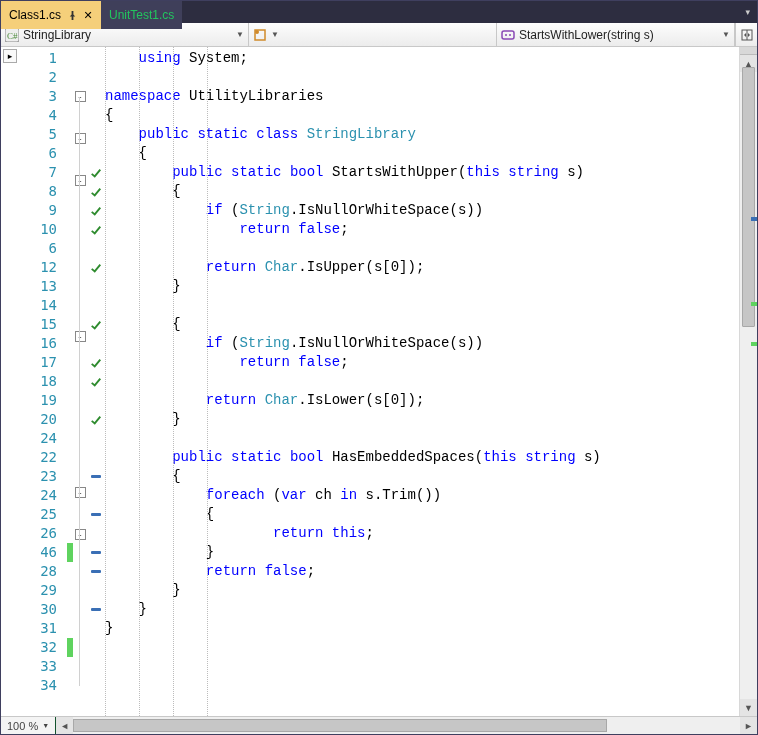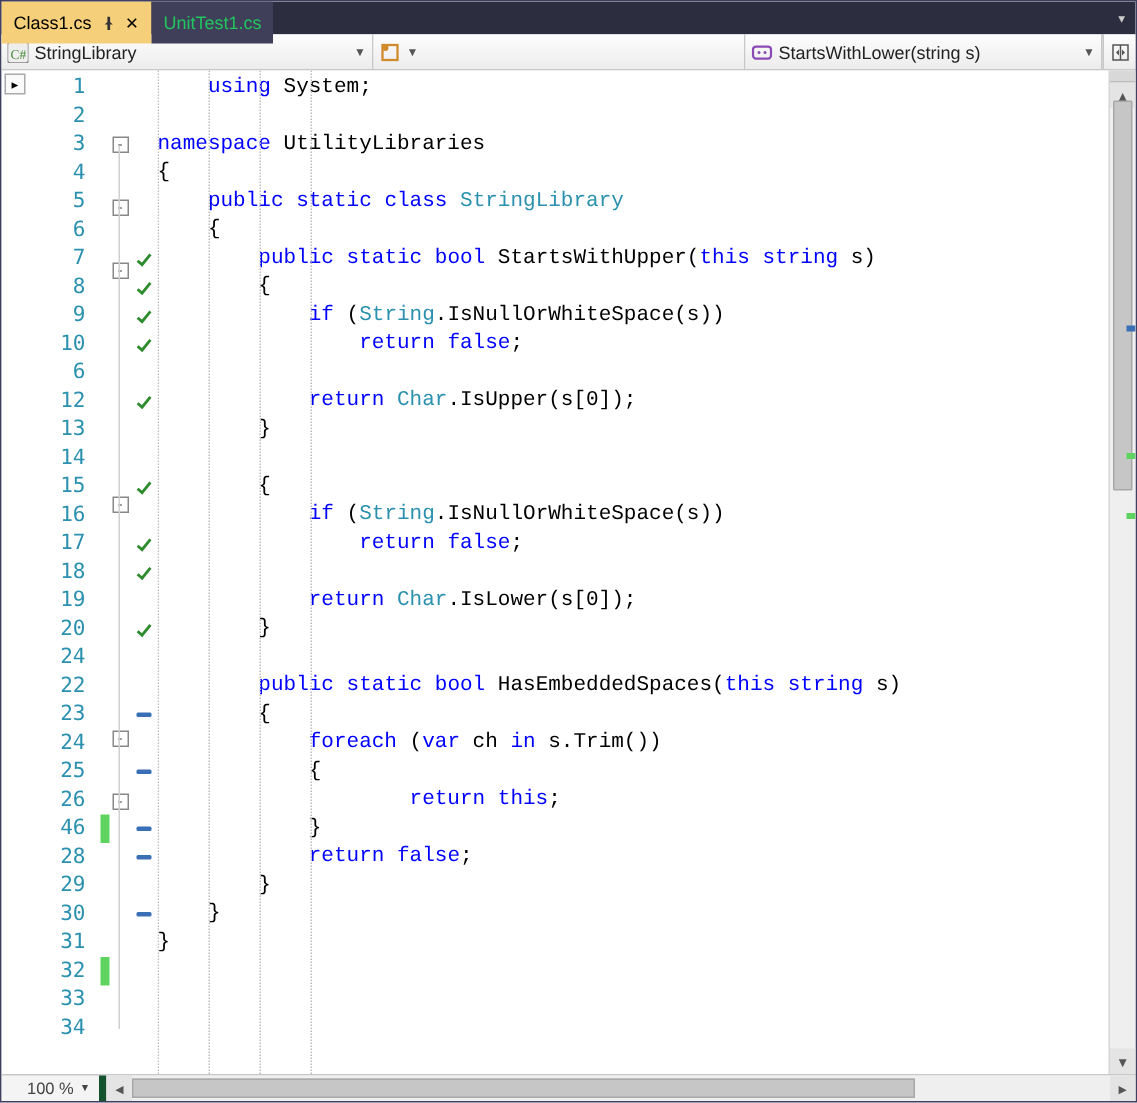--- a/index.html
+++ b/index.html
@@ -229,24 +229,23 @@
     height:18px;
     display:flex;
     align-items:center;
     background:#f4f4f4;
     border-top:1px solid #c8c8c8;
     font-size:11px;
     color:#444;
   }
   .zoom {
     padding: 0 6px;
-    border-right:5px solid #14532d;
+    border-right:1px solid #14532d;
     display:flex; align-items:center; gap:4px;
     height:100%;
-    margin-left:11px;
   }
   .zoom .chev { font-size:7px; }
   .hscroll {
     flex:1;
     height:100%;
     position:relative;
     background:#efefef;
     display:flex;
     align-items:center;
   }

